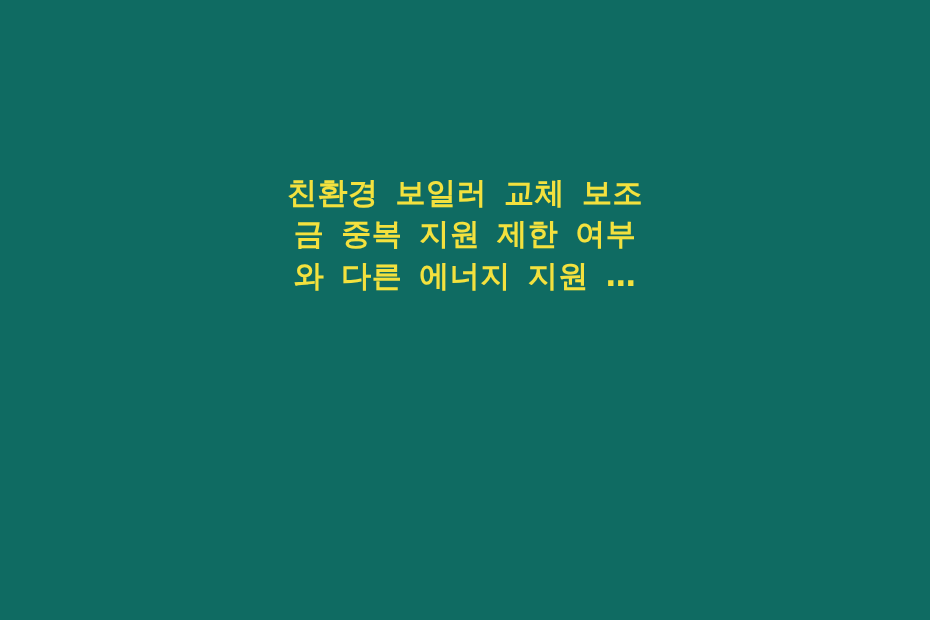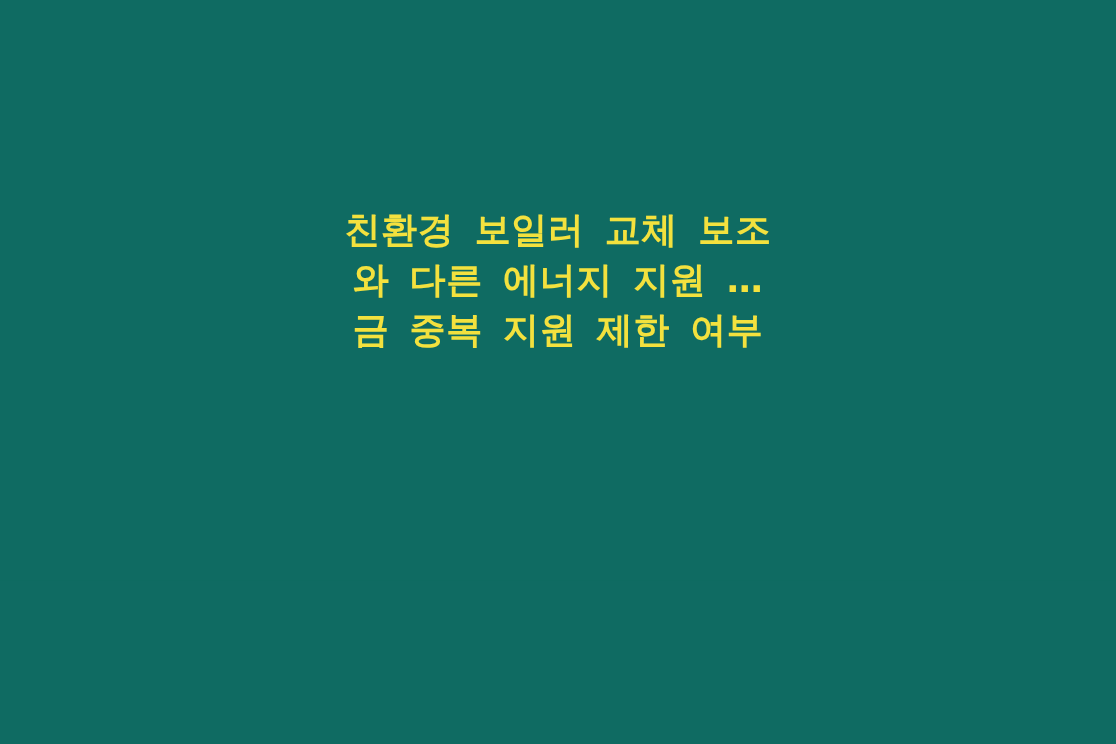--- a/index.html
+++ b/index.html
@@ -51,17 +51,17 @@
     white-space: nowrap;
   }
 </style>
 </head>
 <body style="background: rgb(15, 107, 98);">
 
 <div class="card" style="background: rgb(15, 107, 98);">
 
   <h1 class="headline" style="color: rgb(243, 225, 62); font-size: 30px; line-height: 41.4px;">
     <span class="headline-line">친환경 보일러 교체 보조</span>
+    <span class="headline-line">금 중복 지원 제한 여부</span>
     <span class="headline-line">와 다른 에너지 지원 …</span>
-    <span class="headline-line">금 중복 지원 제한 여부</span>
   </h1>
 
 </div>
 
 </body></html>

